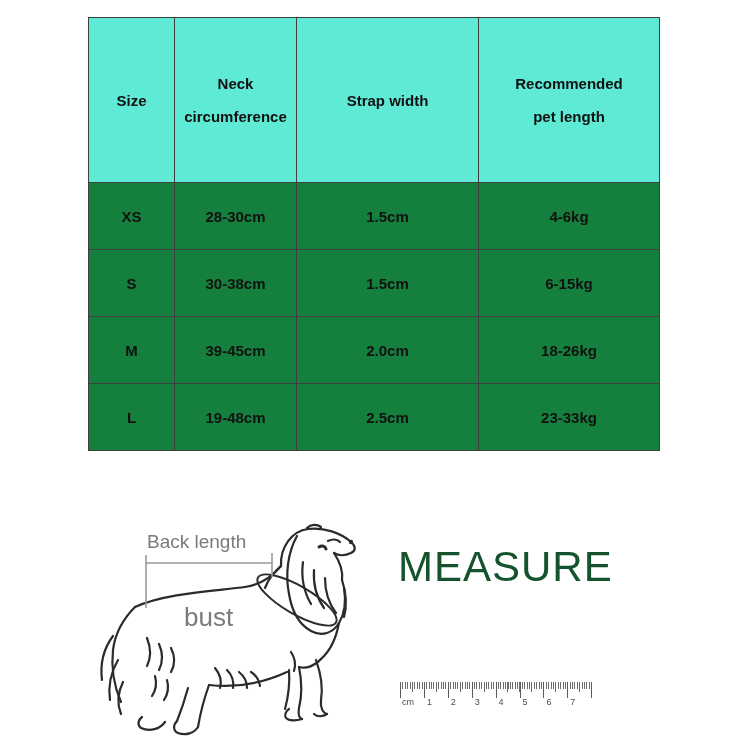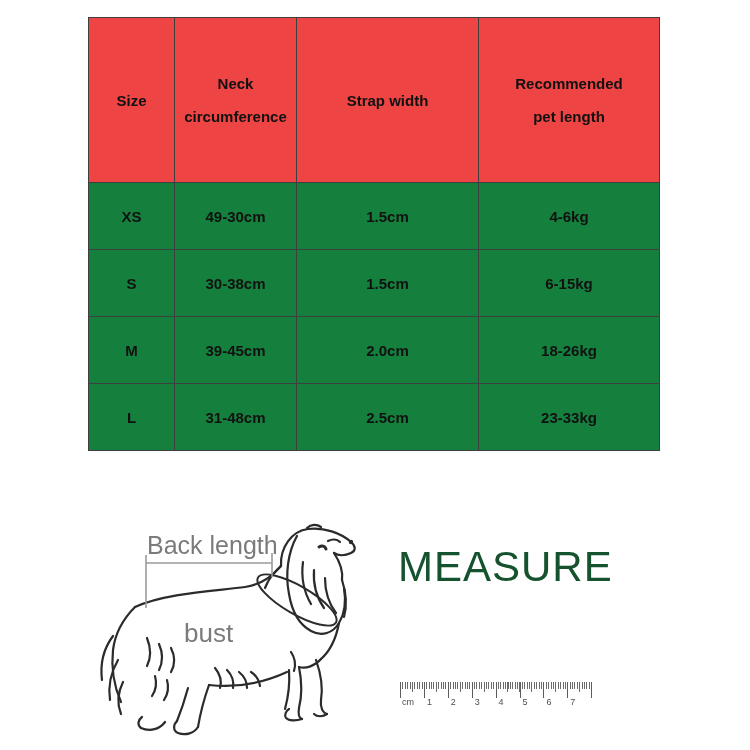--- a/index.html
+++ b/index.html
@@ -5,29 +5,29 @@
   html,body{margin:0;padding:0;}
   body{width:750px;height:750px;background:#ffffff;position:relative;overflow:hidden;
        font-family:"Liberation Sans",sans-serif;}
 
   
   .chart-wrap{position:absolute;left:88px;top:17px;}
   table.size-chart{border-collapse:collapse;table-layout:fixed;}
   table.size-chart th,table.size-chart td{
       border:1px solid #3f3f3f;text-align:center;vertical-align:middle;
       font-weight:bold;color:#111;font-size:15px;padding:0;}
-  table.size-chart th{background:#ef4444;height:164px;text-decoration:underline;}
+  table.size-chart th{background:#5eead4;height:164px;text-decoration:underline;}
   table.size-chart td{background:#15803d;height:66px;}
   .th-inner{display:inline-block;max-width:122px;line-height:2.2;}
 
   
   .dog-svg{position:absolute;left:95px;top:520px;}
   .lbl{position:absolute;color:#7b7b7b;white-space:nowrap;}
-  .back-length-lbl{left:147px;top:531px;font-size:25px;}
-  .bust-lbl{left:184px;top:602px;font-size:26px;margin-top:16px;}
+  .back-length-lbl{left:147px;top:531px;font-size:19px;}
+  .bust-lbl{left:184px;top:602px;font-size:26px;}
   .measure-title{position:absolute;left:398px;top:543px;font-size:42px;
       font-weight:500;color:#14532d;letter-spacing:1px;white-space:nowrap;}
 
   
   .ruler{position:absolute;left:400px;top:682px;width:191px;height:26px;text-align:center;}
   .ruler .mm{position:absolute;left:0;top:0;width:191px;height:7px;
       background:repeating-linear-gradient(to right,#6a6a6a 0 1px,transparent 1px 2.39px);}
   .ruler .mm5{position:absolute;left:0;top:0;width:191px;height:10px;
       background:repeating-linear-gradient(to right,#6a6a6a 0 1px,transparent 1px 11.94px);}
   .ruler .cmtick{position:absolute;top:0;width:1px;height:16px;background:#5c5c5c;}
@@ -48,39 +48,39 @@
       <tr id="hdr-row">
           <th><span class="th-inner">Size</span></th>
           <th><span class="th-inner">Neck circumference</span></th>
           <th><span class="th-inner">Strap width</span></th>
           <th><span class="th-inner">Recommended pet length</span></th>
         </tr>
     </thead>
     <tbody id="chart-body">
         <tr>
           <td>XS</td>
-          <td>49-30cm</td>
+          <td>28-30cm</td>
           <td>1.5cm</td>
           <td>4-6kg</td>
         </tr>
         <tr>
           <td>S</td>
           <td>30-38cm</td>
           <td>1.5cm</td>
           <td>6-15kg</td>
         </tr>
         <tr>
           <td>M</td>
           <td>39-45cm</td>
           <td>2.0cm</td>
           <td>18-26kg</td>
         </tr>
         <tr>
           <td>L</td>
-          <td>31-48cm</td>
+          <td>19-48cm</td>
           <td>2.5cm</td>
           <td>23-33kg</td>
         </tr>
       </tbody>
   </table>
 </div>
 
 <svg class="dog-svg" width="300" height="228" viewBox="0 0 300 228">
   <g stroke="#2b2b2b" stroke-width="2.2" fill="none" stroke-linecap="round" stroke-linejoin="round">
 

